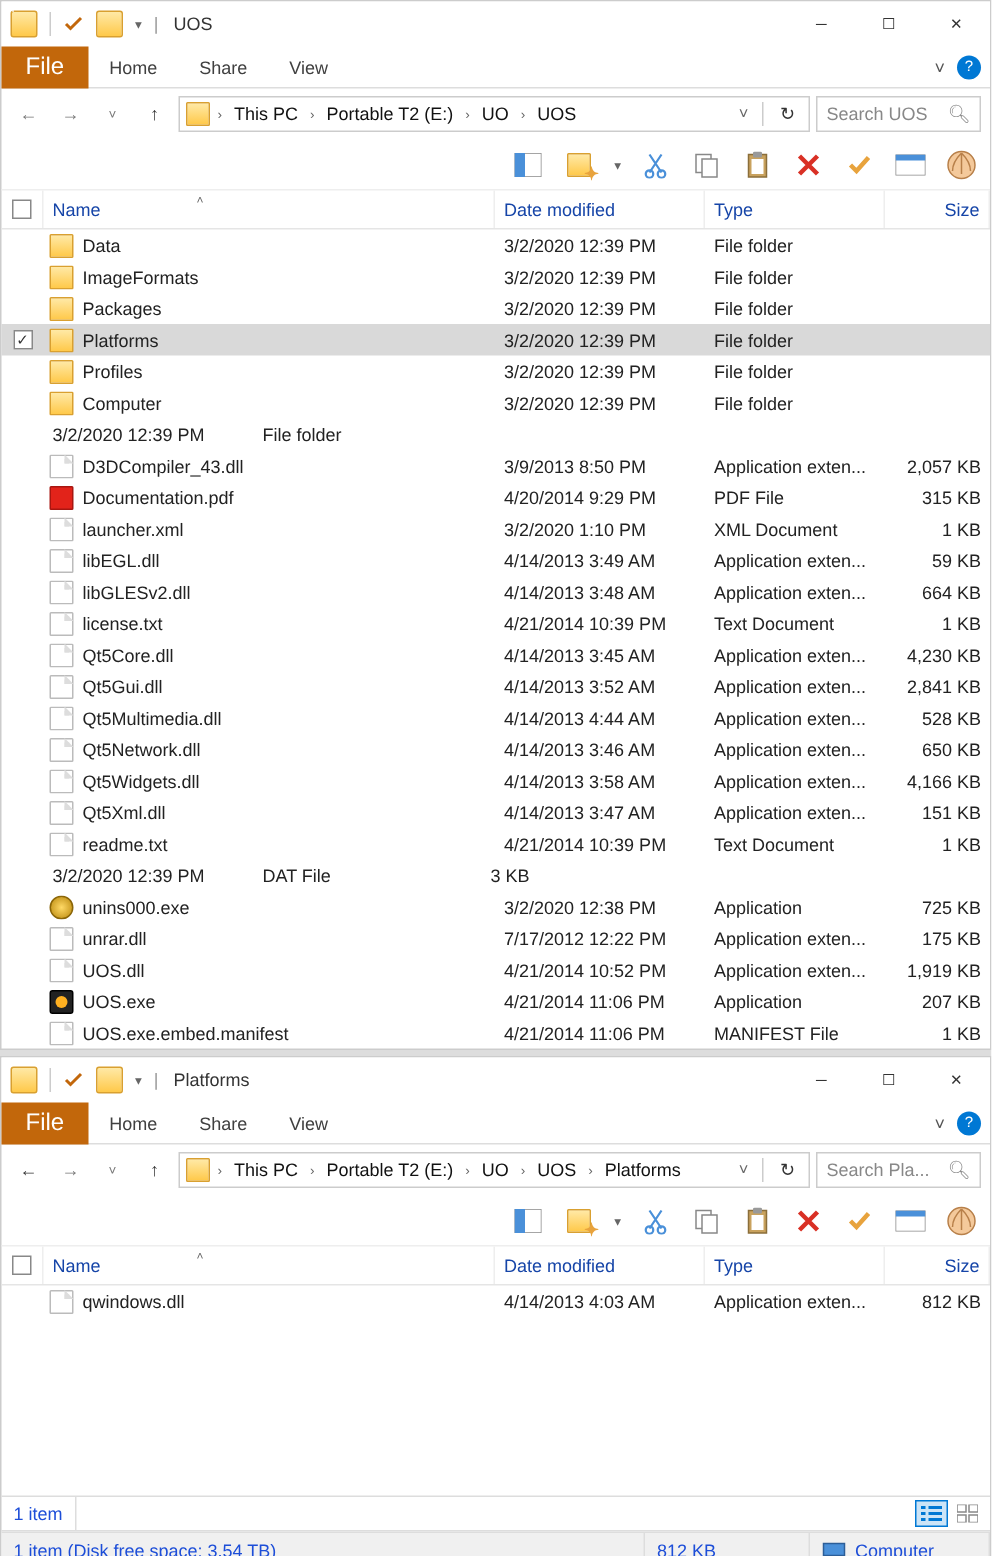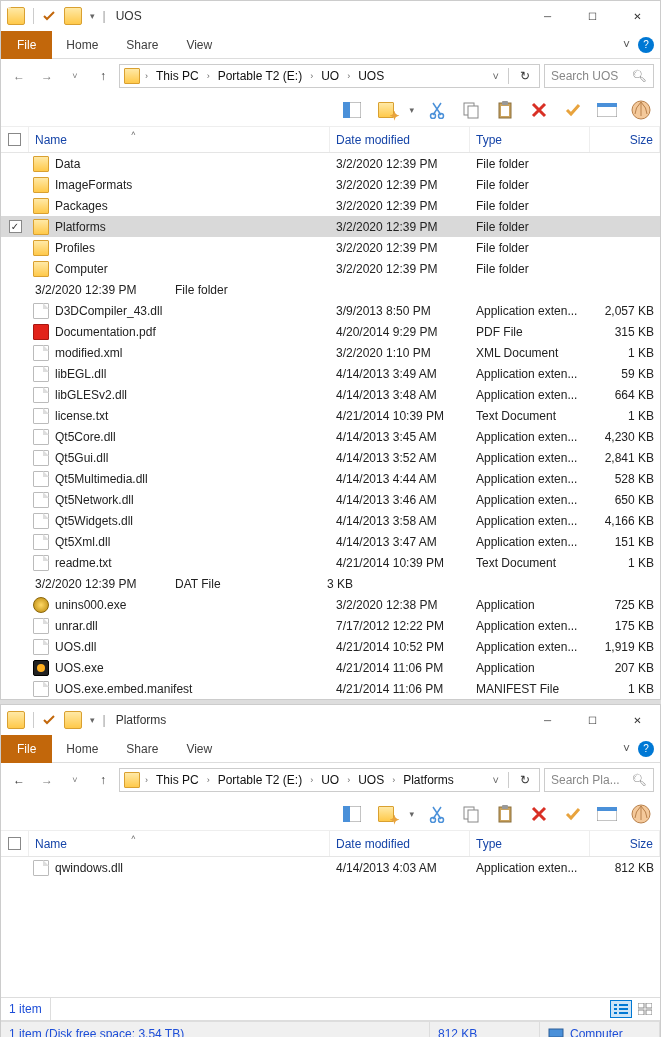--- a/index.html
+++ b/index.html
@@ -6,21 +6,21 @@
 body { width: 661px; background: #fff; font-size: 12px; color: #000; }
 .window { border: 1px solid #ccc; background: #fff; }
 .titlebar { display: flex; align-items: center; height: 30px; background: #fff; }
 .titlebar .qat { display: flex; align-items: center; gap: 8px; padding-left: 6px; }
 .titlebar .qat .folder-mini { width: 18px; height: 18px; background: linear-gradient(#FFE9A6,#FFC94A); border: 1px solid #D9A030; border-radius: 2px; }
 .titlebar .qat .sep { width: 1px; height: 16px; background: #ccc; }
 .titlebar .title { flex: 1; padding-left: 10px; font-size: 12px; color: #333; }
 .titlebar .winbtns { display: flex; }
 .titlebar .winbtns div { width: 45px; height: 30px; display: flex; align-items: center; justify-content: center; color: #333; font-size: 10px; }
 .ribbon { display: flex; align-items: center; height: 28px; border-bottom: 1px solid #ddd; }
-.ribbon .file-tab { background: #C2670B; color: #fff; padding: 6px 16px; font-size: 12px; height: 28px; display: flex; align-items: center; }
+.ribbon .file-tab { background: #C2670B; color: #fff; padding: 6px 16px; font-size: 16px; height: 28px; display: flex; align-items: center; }
 .ribbon .tab { padding: 6px 14px; font-size: 12px; color: #404040; cursor: default; }
 .ribbon .spacer { flex: 1; }
 .ribbon .expand { padding: 0 8px; color: #555; }
 .ribbon .help { width: 16px; height: 16px; border-radius: 50%; background: #0078D4; color: #fff; display: flex; align-items: center; justify-content: center; font-size: 10px; margin-right: 6px; }
 .navbar { display: flex; align-items: center; height: 34px; padding: 4px 6px; gap: 4px; }
 .navbar .navbtn { width: 24px; height: 24px; display: flex; align-items: center; justify-content: center; color: #777; }
 .navbar .navbtn.enabled { color: #333; }
 .addrbox { flex: 1; display: flex; align-items: center; border: 1px solid #ccc; height: 24px; padding: 0 4px; gap: 2px; }
 .addrbox .folder-ico { width: 16px; height: 16px; background: linear-gradient(#FFE9A6,#FFC94A); border: 1px solid #D9A030; border-radius: 1px; }
 .addrbox .crumb { padding: 0 3px; font-size: 12px; color: #111; white-space: nowrap; }
@@ -278,21 +278,21 @@
           <span>Documentation.pdf</span>
         </div>
         <div class="c-date">4/20/2014 9:29 PM</div>
         <div class="c-type">PDF File</div>
         <div class="c-size">315 KB</div>
       </div>
       <div class="row">
         <div class="c-check"></div>
         <div class="c-name">
           <div class="ico file"></div>
-          <span>modified.xml</span>
+          <span>launcher.xml</span>
         </div>
         <div class="c-date">3/2/2020 1:10 PM</div>
         <div class="c-type">XML Document</div>
         <div class="c-size">1 KB</div>
       </div>
       <div class="row">
         <div class="c-check"></div>
         <div class="c-name">
           <div class="ico file"></div>
           <span>libEGL.dll</span>

